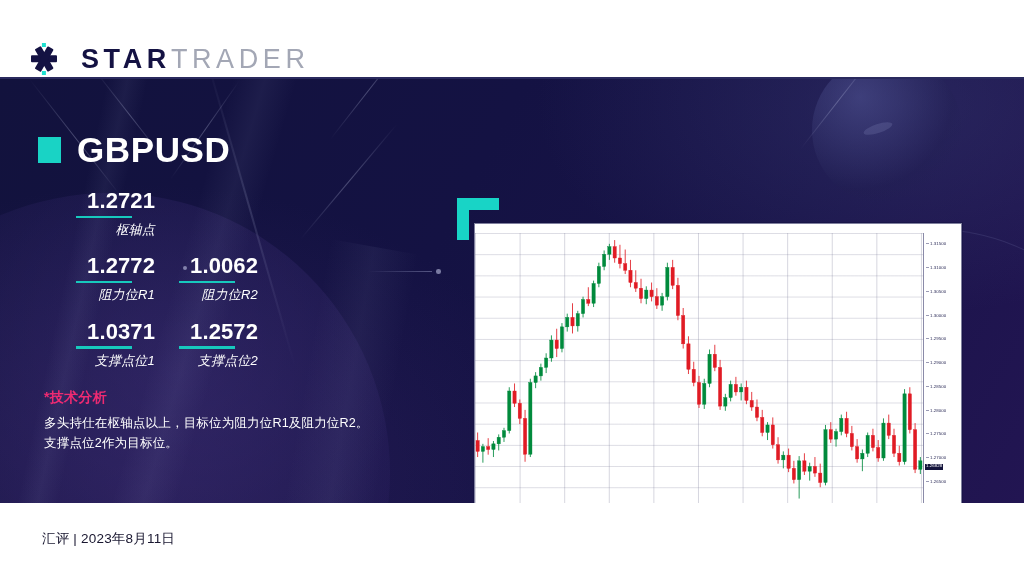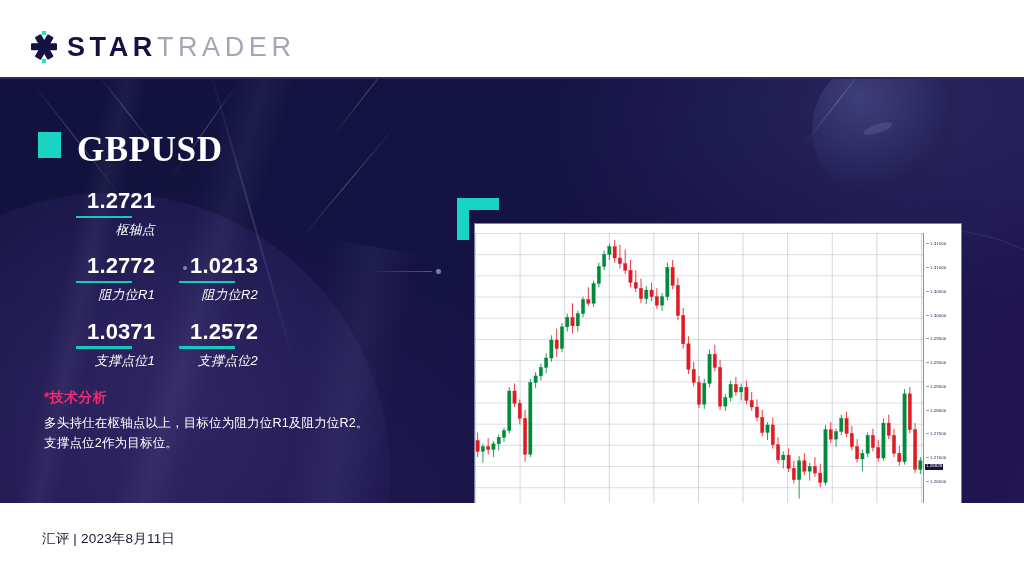--- a/index.html
+++ b/index.html
@@ -9,22 +9,22 @@
     background:#ffffff;
     position:relative;
   }
 
   
   #header {
     position:absolute; left:0; top:0; width:1024px; height:78px;
     background:#ffffff;
   }
   #logo-wrap {
-    position:absolute; left:30px; top:32px;
-    display:flex; align-items:center; gap:9px;
+    position:absolute; left:30px; top:44px;
+    display:flex; align-items:center; gap:23px;
   }
   #logo-mark { position:relative; width:28px; height:30px; }
   #logo-mark .bar {
     position:absolute; left:50%; top:50%;
     width:26px; height:7.4px; background:#141243; border-radius:1px;
   }
   #logo-mark .b1 { transform:translate(-50%,-50%) rotate(0deg); }
   #logo-mark .b2 { transform:translate(-50%,-50%) rotate(60deg); }
   #logo-mark .b3 { transform:translate(-50%,-50%) rotate(120deg); }
   #logo-mark .dot {
@@ -77,21 +77,21 @@
     position:absolute; left:-170px; bottom:-250px; width:560px; height:560px; border-radius:50%;
     background:radial-gradient(circle at 62% 32%, rgba(70,54,130,.40), rgba(40,30,95,.16) 58%, rgba(20,18,66,0) 70%);
   }
   #arc {
     position:absolute; right:-120px; top:150px; width:420px; height:420px; border-radius:50%;
     border:1.4px solid rgba(170,176,220,.13); border-left-color:transparent; border-bottom-color:transparent;
   }
 
   
   #pair-row {
-    position:absolute; left:38px; top:53px; display:flex; align-items:flex-start; gap:16px;font-family:Liberation Serif, serif;
+    position:absolute; left:38px; top:53px; display:flex; align-items:center; gap:16px;
   }
   #pair-swatch { width:23px; height:26px; background:#19d3c5; }
   #pair-name {
     color:#ffffff; font-size:35px; font-weight:bold; letter-spacing:.6px; line-height:1;
   }
 
   #levels { position:absolute; left:52px; top:110px; width:300px; }
   .lvl-row { display:flex; }
   .lvl {
     width:103px; text-align:right; margin-bottom:17px;
@@ -213,21 +213,21 @@
         <div class="lvl-lab">枢轴点</div>
       </div>
     </div>
     <div class="lvl-row">
       <div class="lvl">
         <div class="lvl-val">1.2772</div>
         <div class="lvl-bar"></div>
         <div class="lvl-lab">阻力位R1</div>
       </div>
       <div class="lvl">
-        <div class="lvl-val">1.0213</div>
+        <div class="lvl-val">1.0062</div>
         <div class="lvl-bar"></div>
         <div class="lvl-lab">阻力位R2</div>
       </div>
     </div>
     <div class="lvl-row">
       <div class="lvl">
         <div class="lvl-val">1.0371</div>
         <div class="lvl-bar"></div>
         <div class="lvl-lab">支撑点位1</div>
       </div>

